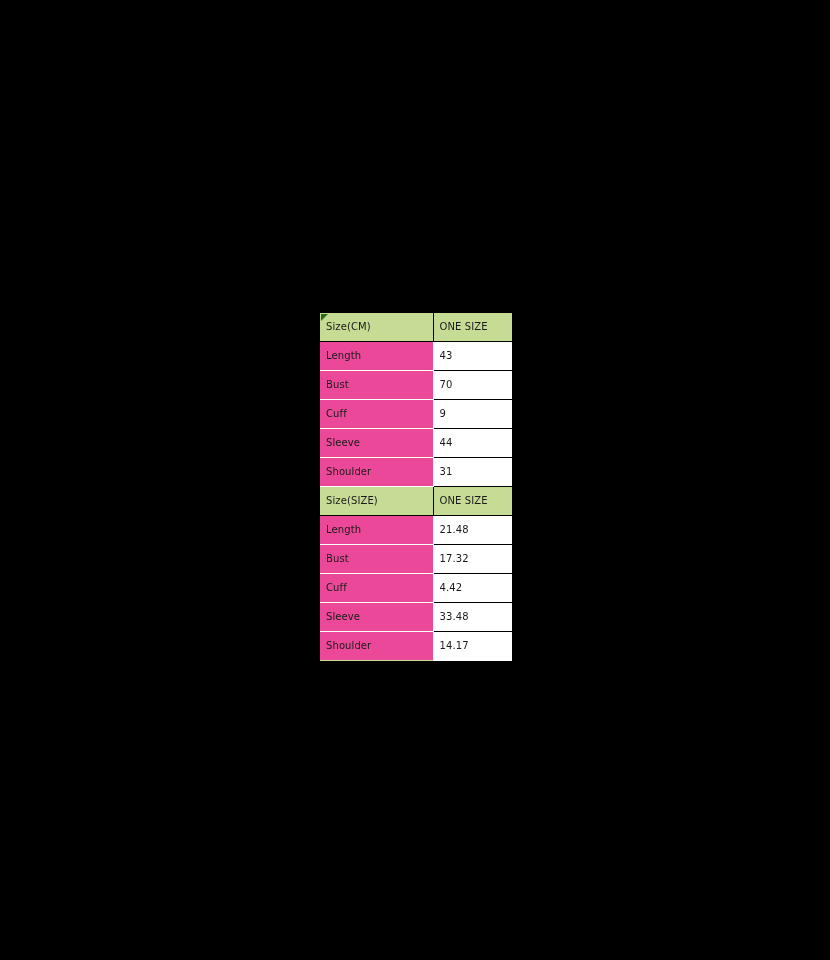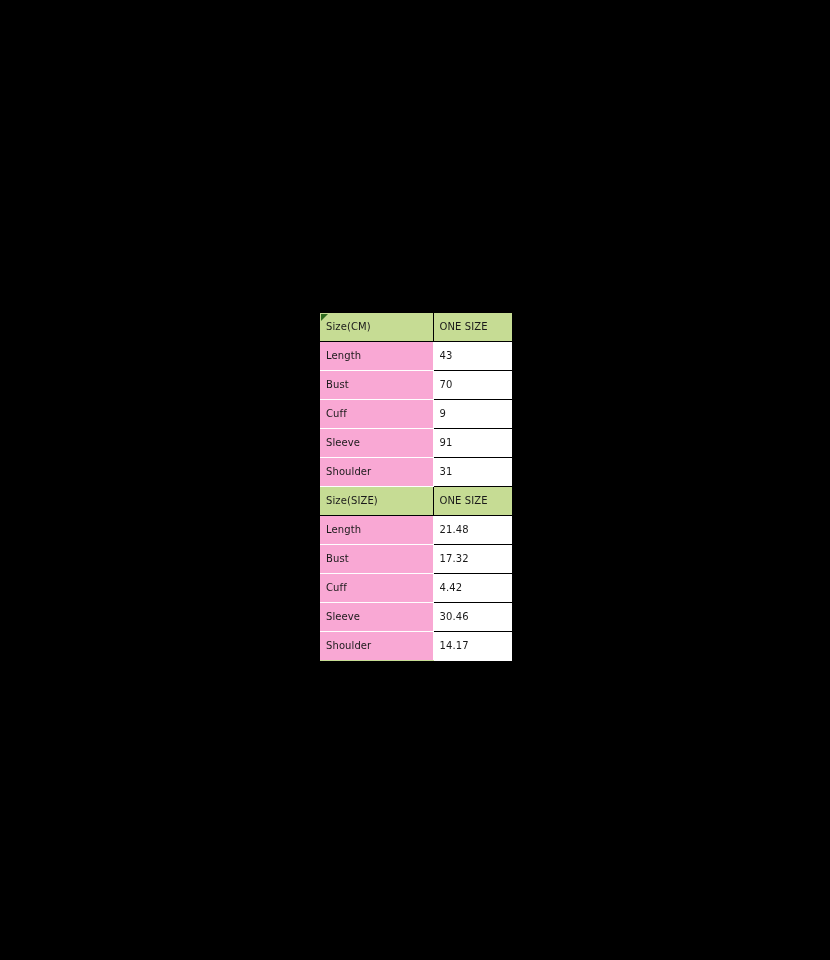--- a/index.html
+++ b/index.html
@@ -48,21 +48,21 @@
     color: #1a1a1a;
     vertical-align: middle;
     white-space: nowrap;
     overflow: hidden;
     letter-spacing: 0.1px;
     border: none;
   }
 
   
   #size-chart td.label {
-    background: #f9a8d4;
+    background: #ec4899;
     border-bottom: 1px solid #ffffff;
     border-right: 1px solid #ffffff;
   }
 
   
   #size-chart td.value {
     background: #ffffff;
     border-bottom: 1px solid #000000;
     border-left: 1px solid #000000;
     margin-top: 33px;
@@ -144,21 +144,21 @@
       <tr>
         <td class="label">Bust</td>
         <td class="value">70</td>
       </tr>
       <tr>
         <td class="label">Cuff</td>
         <td class="value">9</td>
       </tr>
       <tr>
         <td class="label">Sleeve</td>
-        <td class="value">91</td>
+        <td class="value">44</td>
       </tr>
       <tr>
         <td class="label">Shoulder</td>
         <td class="value">31</td>
       </tr>
 
       <tr class="section-head">
         <td class="label">Size(SIZE)</td>
         <td class="value">ONE SIZE</td>
       </tr>
@@ -169,21 +169,21 @@
       <tr>
         <td class="label">Bust</td>
         <td class="value">17.32</td>
       </tr>
       <tr>
         <td class="label">Cuff</td>
         <td class="value">4.42</td>
       </tr>
       <tr>
         <td class="label">Sleeve</td>
-        <td class="value">30.46</td>
+        <td class="value">33.48</td>
       </tr>
       <tr class="last">
         <td class="label">Shoulder</td>
         <td class="value">14.17</td>
       </tr>
 
     </tbody>
   </table>
 
   <div class="cell-marker"></div>

